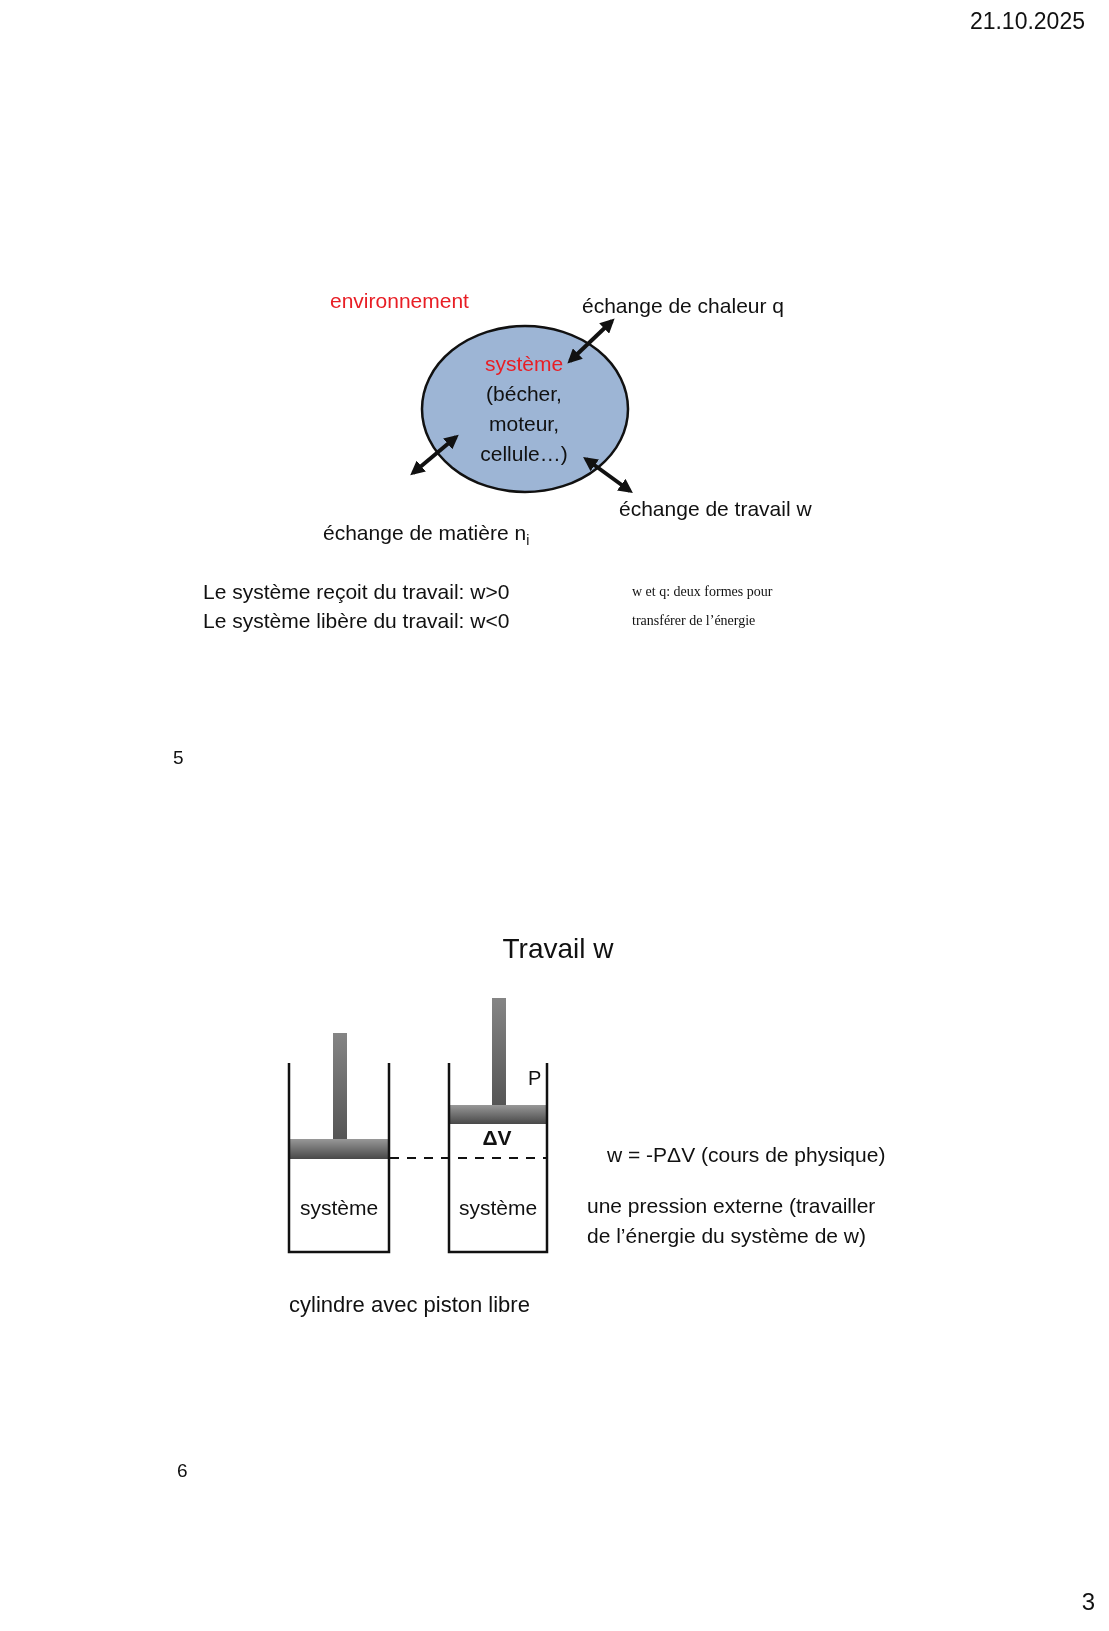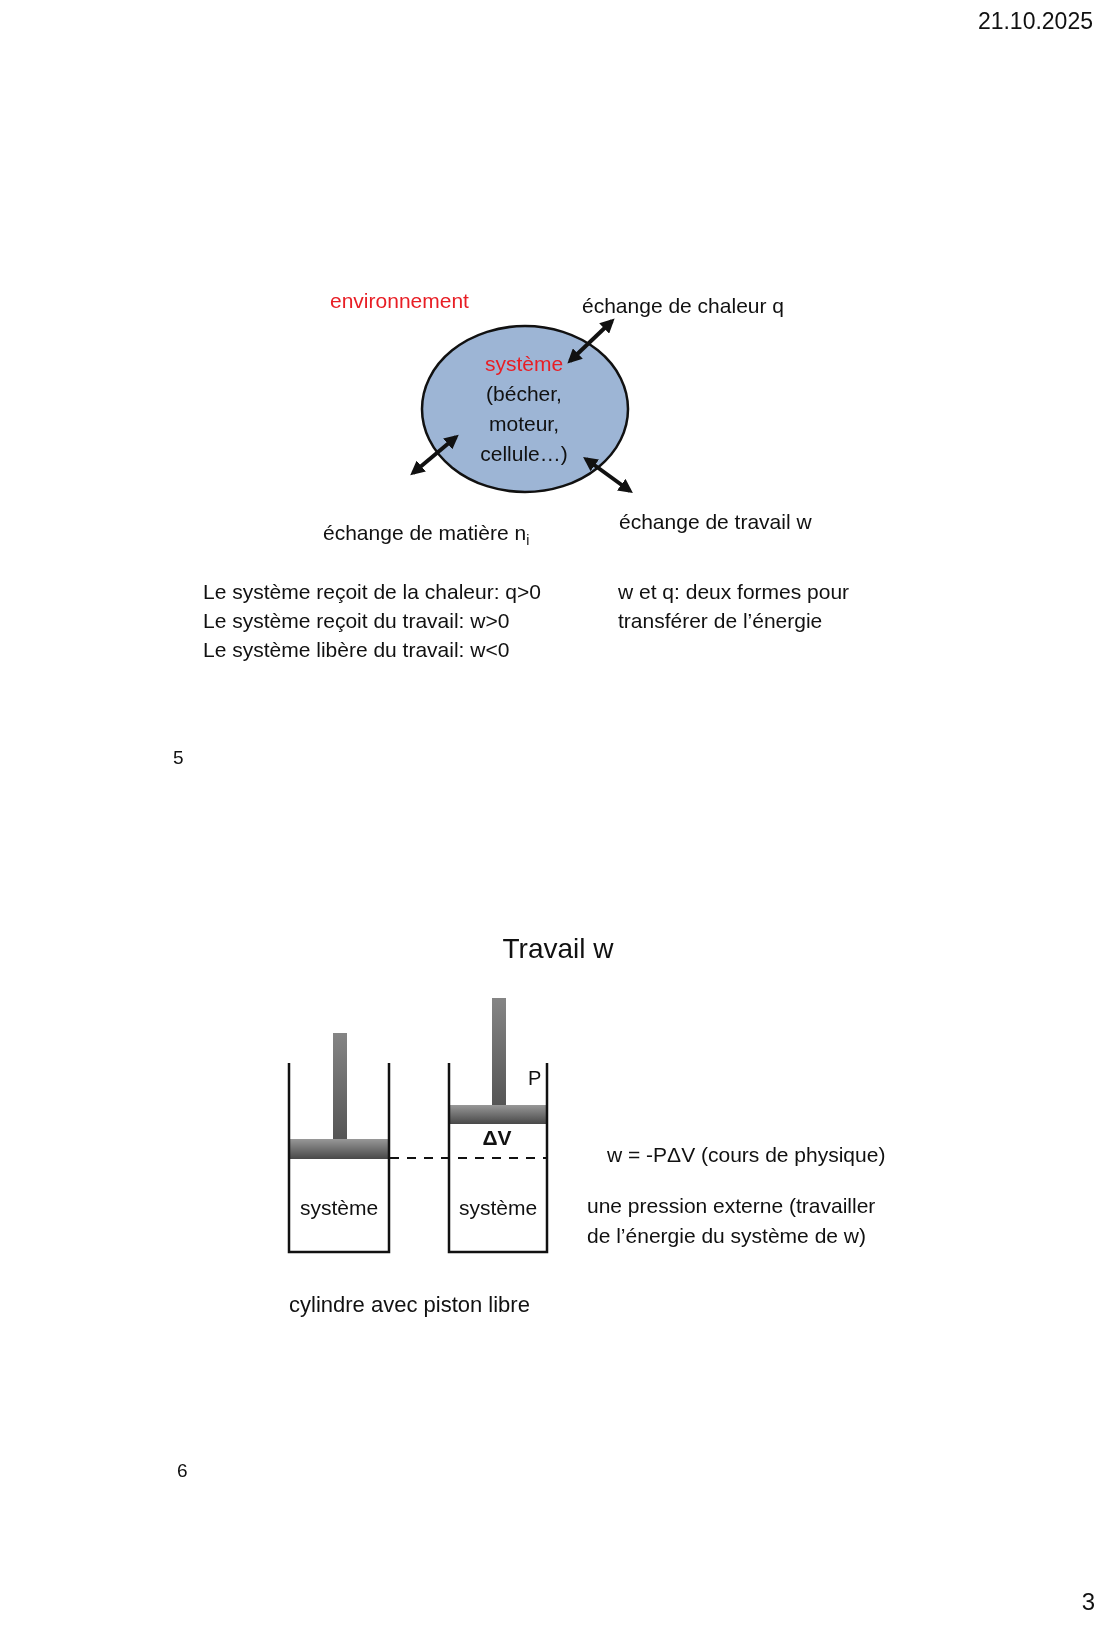--- a/index.html
+++ b/index.html
@@ -2,30 +2,30 @@
 <html><head>
 <meta charset="utf-8">
 <style>
   html,body{margin:0;padding:0;background:#ffffff;}
   .page{
     position:relative;width:1109px;height:1631px;background:#ffffff;overflow:hidden;
     font-family:"Liberation Sans","DejaVu Sans",sans-serif;color:#111111;
   }
   .abs{position:absolute;white-space:nowrap;}
   .ctr{transform:translateX(-50%);text-align:center;}
-  .date{right:16px;top:8px;font-size:23px;margin-left:40px;}
+  .date{right:24px;top:8px;font-size:23px;margin-left:40px;}
   .s5-title{left:558px;top:189px;font-size:28px;}
   .env{left:330px;top:289px;font-size:21px;}
   .heat{left:582px;top:294px;font-size:21px;}
   .ellipse-text{left:524px;top:349px;font-size:21px;line-height:30px;}
   .matter{left:323px;top:521px;font-size:21px;}
   .matter sub{font-size:14px;}
-  .work{left:619px;top:497px;font-size:21px;margin-top:13px;}
+  .work{left:619px;top:497px;font-size:21px;}
   .bullets{left:203px;top:577px;font-size:21px;line-height:29px;}
-  .note{left:618px;top:577px;font-size:21px;line-height:29px;}
+  .note{left:632px;top:577px;font-size:14px;line-height:29px;font-family:Liberation Serif, serif;}
   .s5-num{left:173px;top:747px;font-size:19px;}
   .s6-title{left:558px;top:900px;font-size:28px;margin-top:33px;}
   .p-label{left:528px;top:1067px;font-size:20px;}
   .dv-label{left:497px;top:1126px;font-size:21px;font-weight:bold;}
   .sys-left{left:339px;top:1196px;font-size:21px;}
   .sys-right{left:498px;top:1196px;font-size:21px;}
   .formula{left:607px;top:1143px;font-size:21px;}
   .s6-body{left:587px;top:1191px;font-size:21px;line-height:30px;}
   .caption{left:289px;top:1292px;font-size:22px;}
   .s6-num{left:177px;top:1460px;font-size:19px;}
@@ -78,21 +78,20 @@
     <div class="red" style="color: rgb(232, 30, 37);">système</div>
     <div>(bécher,</div>
     <div>moteur,</div>
     <div>cellule…)</div>
   </div>
 
   <div class="abs matter"><span>échange de matière n</span><sub>i</sub></div>
   <div class="abs work">échange de travail w</div>
 
   <div class="abs bullets">
-    <div>Le système reçoit de la chaleur: q&gt;0</div>
     <div>Le système reçoit du travail: w&gt;0</div>
     <div>Le système libère du travail: w&lt;0</div>
   </div>
 
   <div class="abs note">
     <div>w et q: deux formes pour</div>
     <div>transférer de l’énergie</div>
   </div>
 
   <div class="abs s5-num">5</div>

